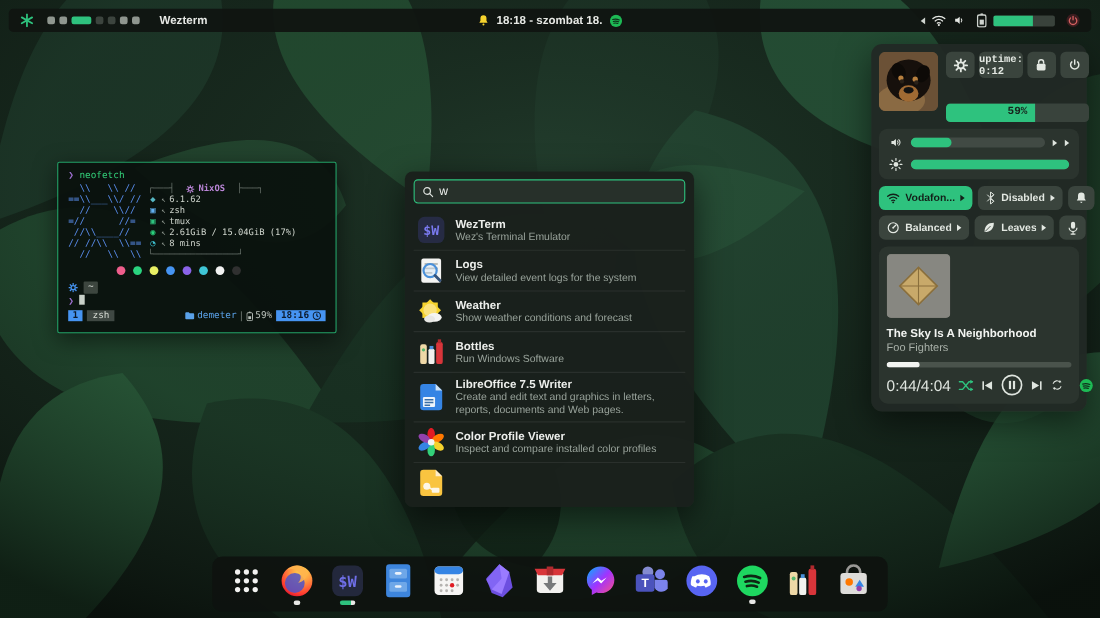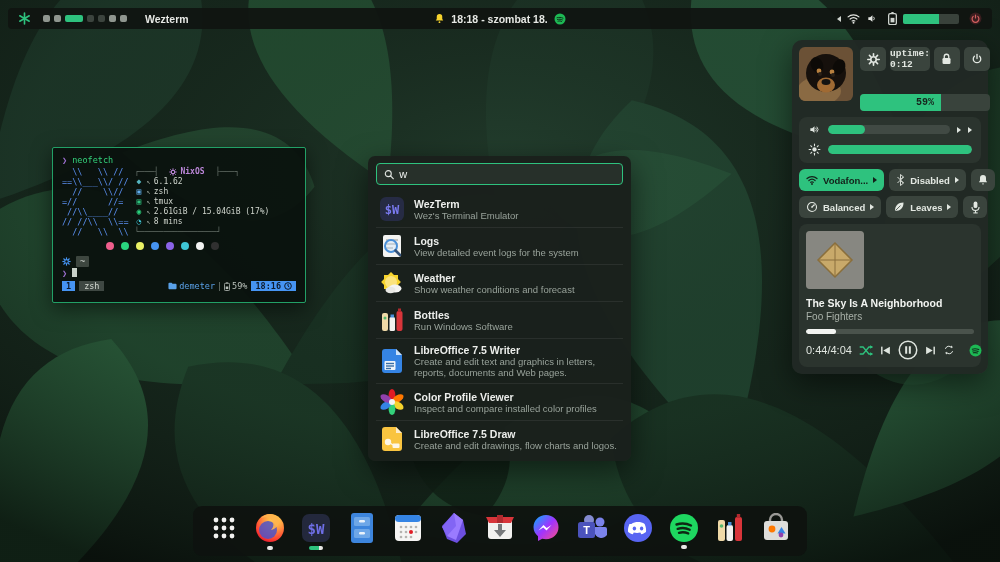--- a/index.html
+++ b/index.html
@@ -104,21 +104,21 @@
   .pill.green { background:#2ec27e; color:#132019;text-align:center; }
   .pill.sqr { flex:0 0 24px; width:24px; justify-content:center; padding:0; }
   .media { background:#2b342e; border-radius:8px; padding:7px; }
   .m-top { display:flex; gap:8px;flex-direction:column; }
   .m-art { width:58px; height:58px; border-radius:4px; overflow:hidden; flex:0 0 58px; }
   .m-title { font-size:10.5px; font-weight:bold; color:#f2f4f1; line-height:13px; }
   .m-artist { font-size:10px; color:#a9b1a9; margin-top:1px; }
   .m-prog { height:5px; border-radius:3px; background:#4a534c; margin-top:7px; overflow:hidden; }
   .m-prog-fill { height:100%; background:#f2f4f1; border-radius:3px; }
   .m-ctrl { display:flex; align-items:center; gap:7px; margin-top:6px; color:#dfe5df; }
-  .m-time { font-size:11px; }
+  .m-time { font-size:14px; }
 
   
   .dock { position:absolute; bottom:6px; left:50%; transform:translateX(-50%); height:50px; z-index:20;
     background:rgba(14,18,15,.93); border-radius:9px; display:flex; align-items:center; gap:12px;
     padding:0 14px; }
   .dock-item { width:34px; height:40px; display:flex; flex-direction:column; align-items:center;
     justify-content:center; gap:2px; }
   .ind { width:6px; height:4px; border-radius:2px; background:#e8e8e6; }
   .ind.green { width:14px; background:linear-gradient(90deg,#2ec27e 70%, #e8e8e6 70%); }
   .ind.none { visibility:hidden; }
@@ -456,24 +456,20 @@
       </div>
 
       <div class="result">
         <svg class="r-ic" viewBox="0 0 26 26">
             <path d="M3 4a3 3 0 013-3h11l6 6v15a3 3 0 01-3 3H6a3 3 0 01-3-3z" fill="#f9c440"></path>
             <path d="M17 1l6 6h-6z" fill="#fdeccb"></path>
             <circle cx="9" cy="16" r="3.2" fill="#fdf6e7"></circle>
             <rect x="13.5" y="17.5" width="7" height="4.5" rx="1" fill="#fdf6e7"></rect>
             <line x1="11" y1="17" x2="14" y2="19" stroke="#fdf6e7" stroke-width="1.4"></line>
           </svg>
-        <div>
-            <div class="r-name">LibreOffice 7.5 Draw</div>
-            <div class="r-desc">Create and edit drawings, flow charts and logos.</div>
-          </div>
       </div>
 
     </div>
   </div>
 
   <div class="panel">
     <div class="p-head">
       <div class="avatar">
         <svg width="54" height="54" viewBox="0 0 54 54">
             <rect width="54" height="54" fill="#6b5136"></rect>

